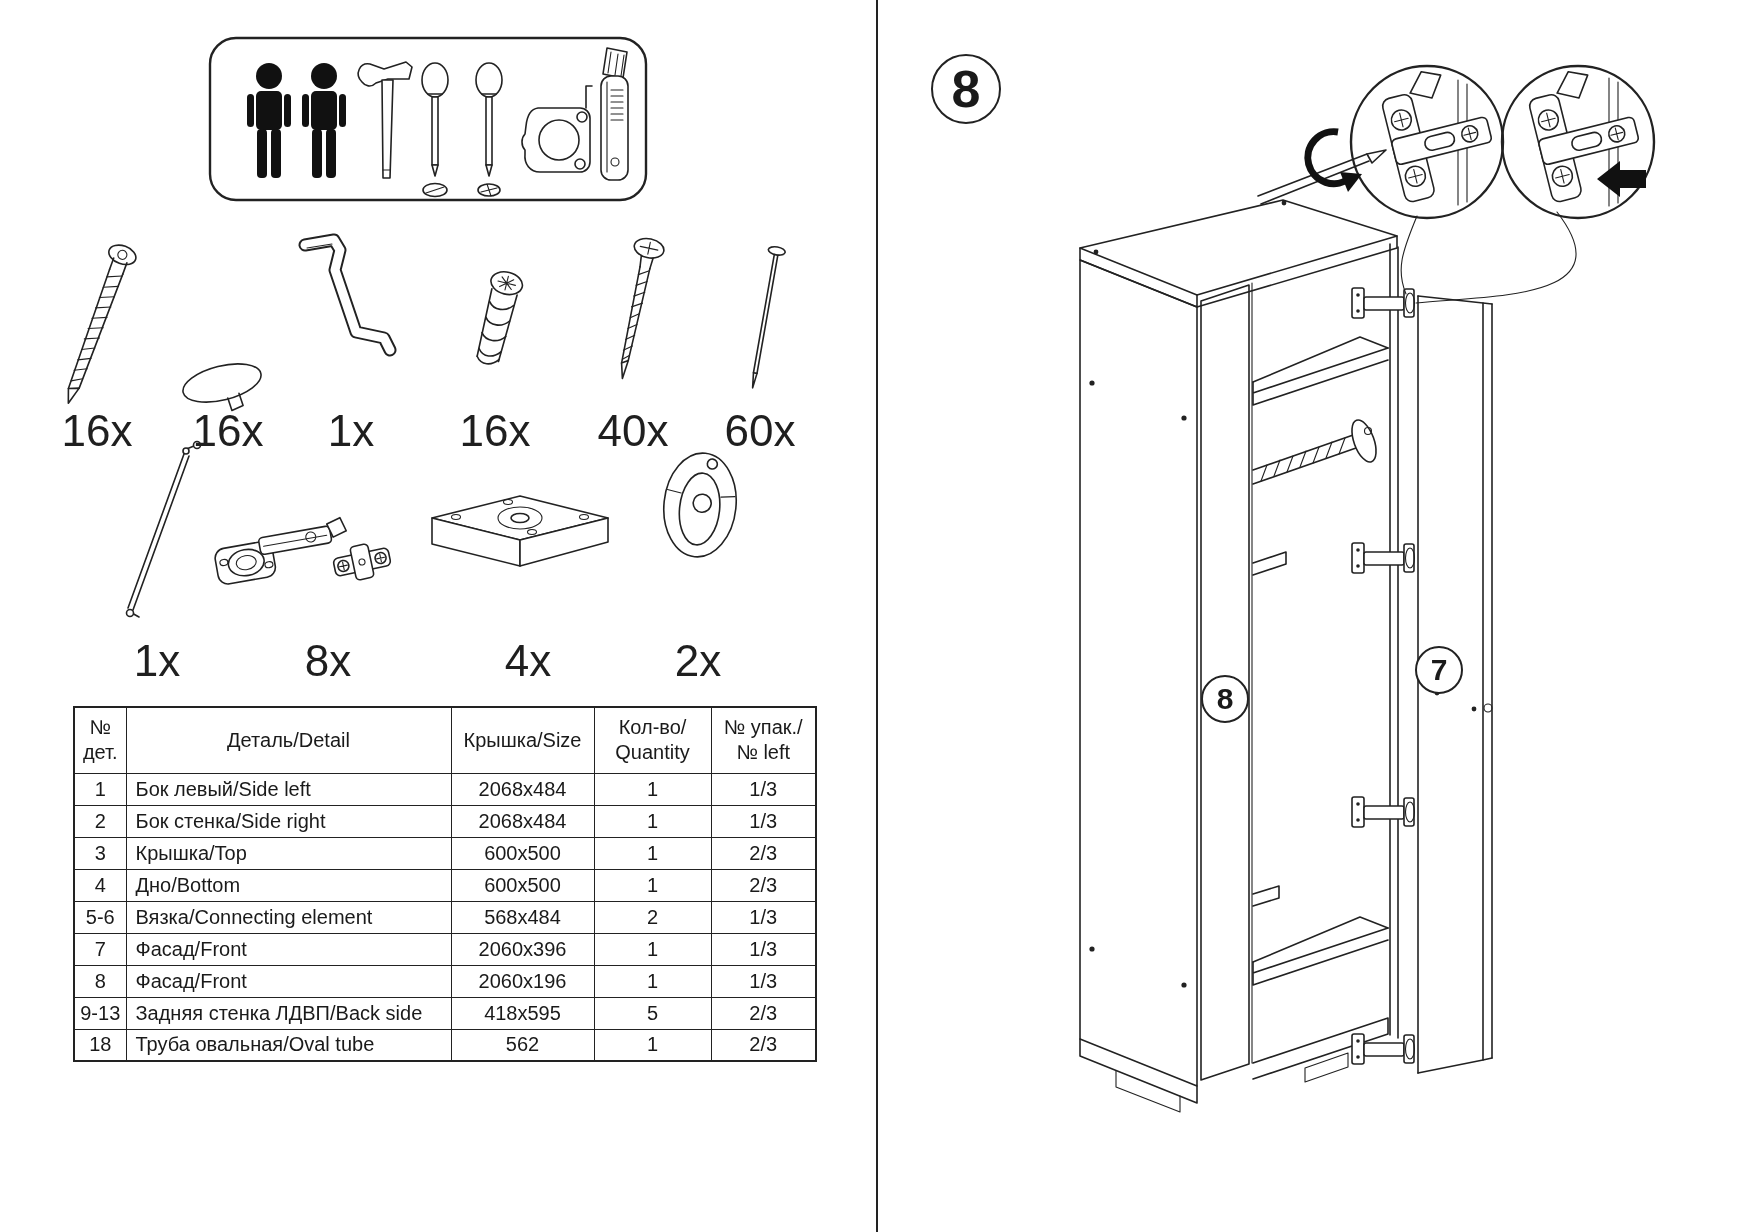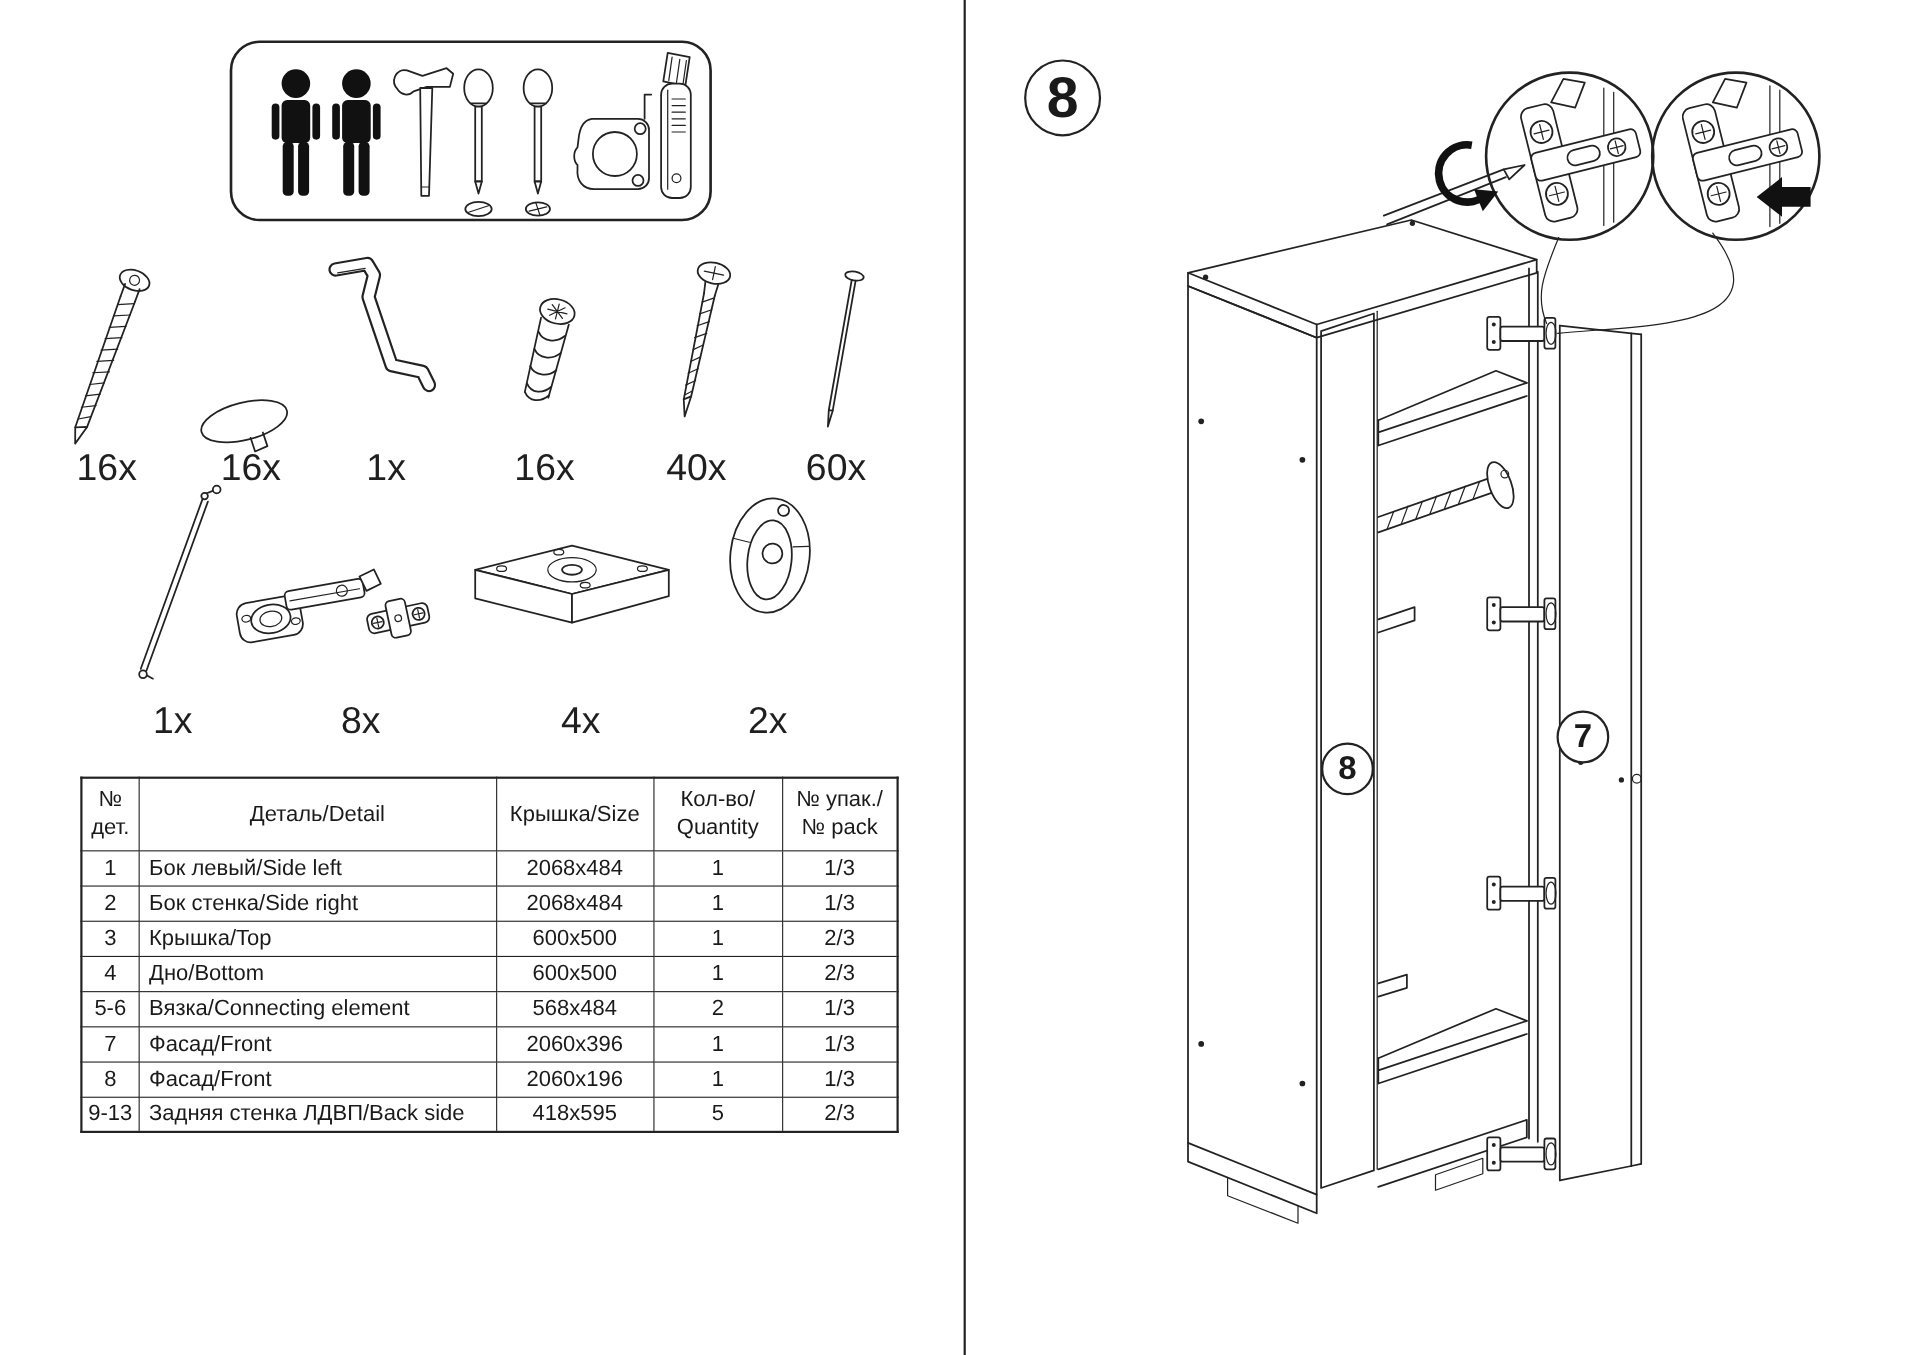--- a/index.html
+++ b/index.html
@@ -1,21 +1,21 @@
 <!DOCTYPE html>
 <html><head>
 <meta charset="utf-8">
 <style>
   html,body{margin:0;padding:0;background:#fff;}
   #page{position:relative;width:1753px;height:1232px;background:#fff;overflow:hidden;
         font-family:"Liberation Sans", sans-serif;color:#1a1a1a;}
   .abs{position:absolute;}
   #divider{position:absolute;left:876px;top:0;width:2px;height:1232px;background:#222;}
   
-  .qty{position:absolute;width:120px;text-align:center;font-size:34px;color:#1f1f1f;}
+  .qty{position:absolute;width:120px;text-align:center;font-size:44px;color:#1f1f1f;}
   
   .num-circle{position:absolute;border:2.4px solid #222;border-radius:50%;
               display:flex;align-items:center;justify-content:center;background:#fff;}
   #step-circle{left:931px;top:54px;width:66px;height:66px;font-size:52px;font-weight:600;}
   .part-circle{font-size:30px;font-weight:600;}
   #label-door8{left:1201px;top:675px;width:44px;height:44px;}
   #label-door7{left:1415px;top:646px;width:44px;height:44px;}
   
   #parts-table{position:absolute;left:73px;top:706px;border-collapse:collapse;table-layout:fixed;
                background:#fff;font-size:20px;}
@@ -379,21 +379,21 @@
         </th>
         <th>
           <div>Крышка/Size</div>
         </th>
         <th>
           <div>Кол-во/</div>
           <div>Quantity</div>
         </th>
         <th>
           <div>№ упак./</div>
-          <div>№ pack</div>
+          <div>№ left</div>
         </th>
       </tr>
     </thead>
     <tbody>
       <tr>
         <td>1</td>
           <td class="detail">Бок левый/Side left</td>
           <td>2068x484</td>
           <td>1</td>
           <td>1/3</td>
@@ -438,20 +438,27 @@
           <td class="detail">Фасад/Front</td>
           <td>2060x196</td>
           <td>1</td>
           <td>1/3</td>
       </tr>
       <tr>
         <td>9-13</td>
           <td class="detail">Задняя стенка ЛДВП/Back side</td>
           <td>418x595</td>
           <td>5</td>
+          <td>2/3</td>
+      </tr>
+      <tr>
+        <td>18</td>
+          <td class="detail">Труба овальная/Oval tube</td>
+          <td>562</td>
+          <td>1</td>
           <td>2/3</td>
       </tr>
     </tbody>
   </table>
 
   <div id="label-door8" class="num-circle part-circle">
     <span>8</span>
   </div>
   <div id="label-door7" class="num-circle part-circle">
     <span>7</span>

